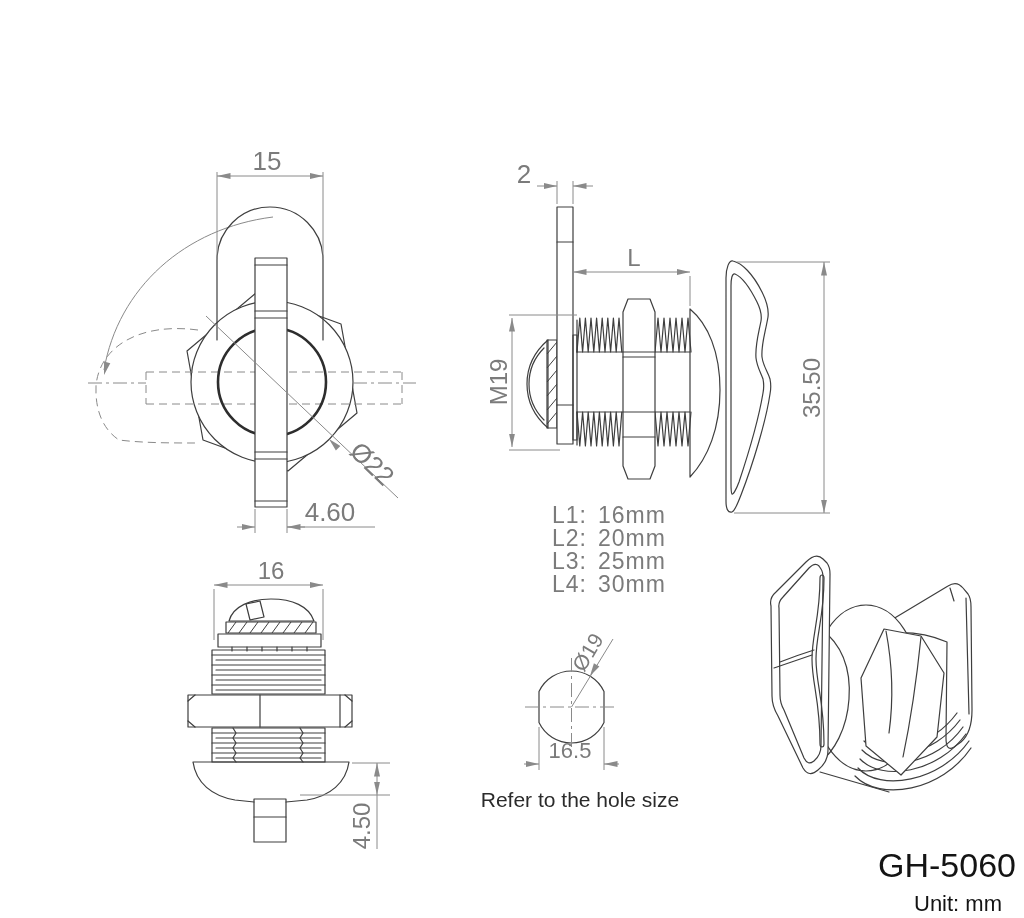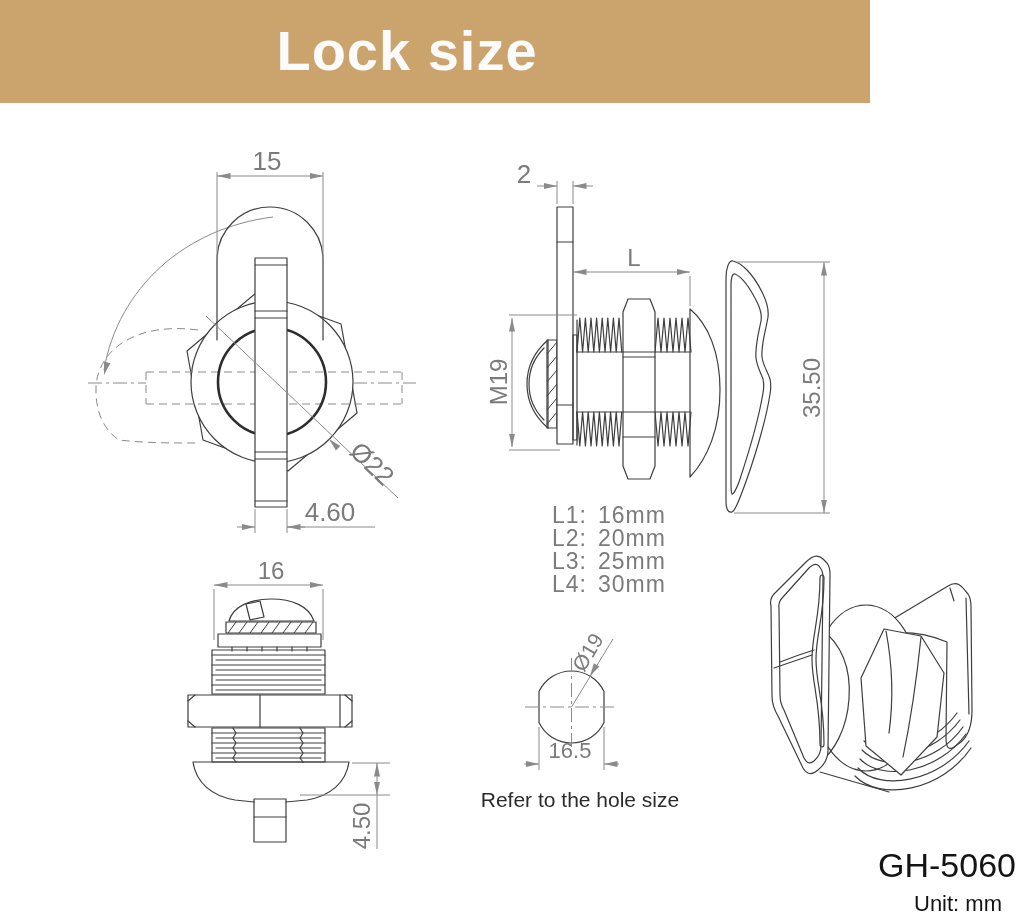--- a/index.html
+++ b/index.html
@@ -22,23 +22,20 @@
   .serif{font-family:"Liberation Serif",serif;font-size:23px;fill:#5e5e5e;letter-spacing:1px;}
   .cap{font-size:21px;fill:#2b2b2b;}
   .model{font-size:34px;fill:#141414;}
   .unit{font-size:22px;fill:#141414;}
 </style>
 </head>
 <body>
 
 <div class="page">
 
-  <header class="banner">
-    <h1>Lock size</h1>
-  </header>
 
   <svg class="draw" width="1024" height="918" viewBox="0 0 1024 918">
     <defs>
       <marker id="ah" viewBox="0 0 14 8" markerWidth="14" markerHeight="8" refX="13.5" refY="4" orient="auto-start-reverse" markerUnits="userSpaceOnUse">
         <path d="M0,1 L13.5,4 L0,7 Z" fill="#8a8a8a"></path>
       </marker>
     </defs>
 
     <g>
 

